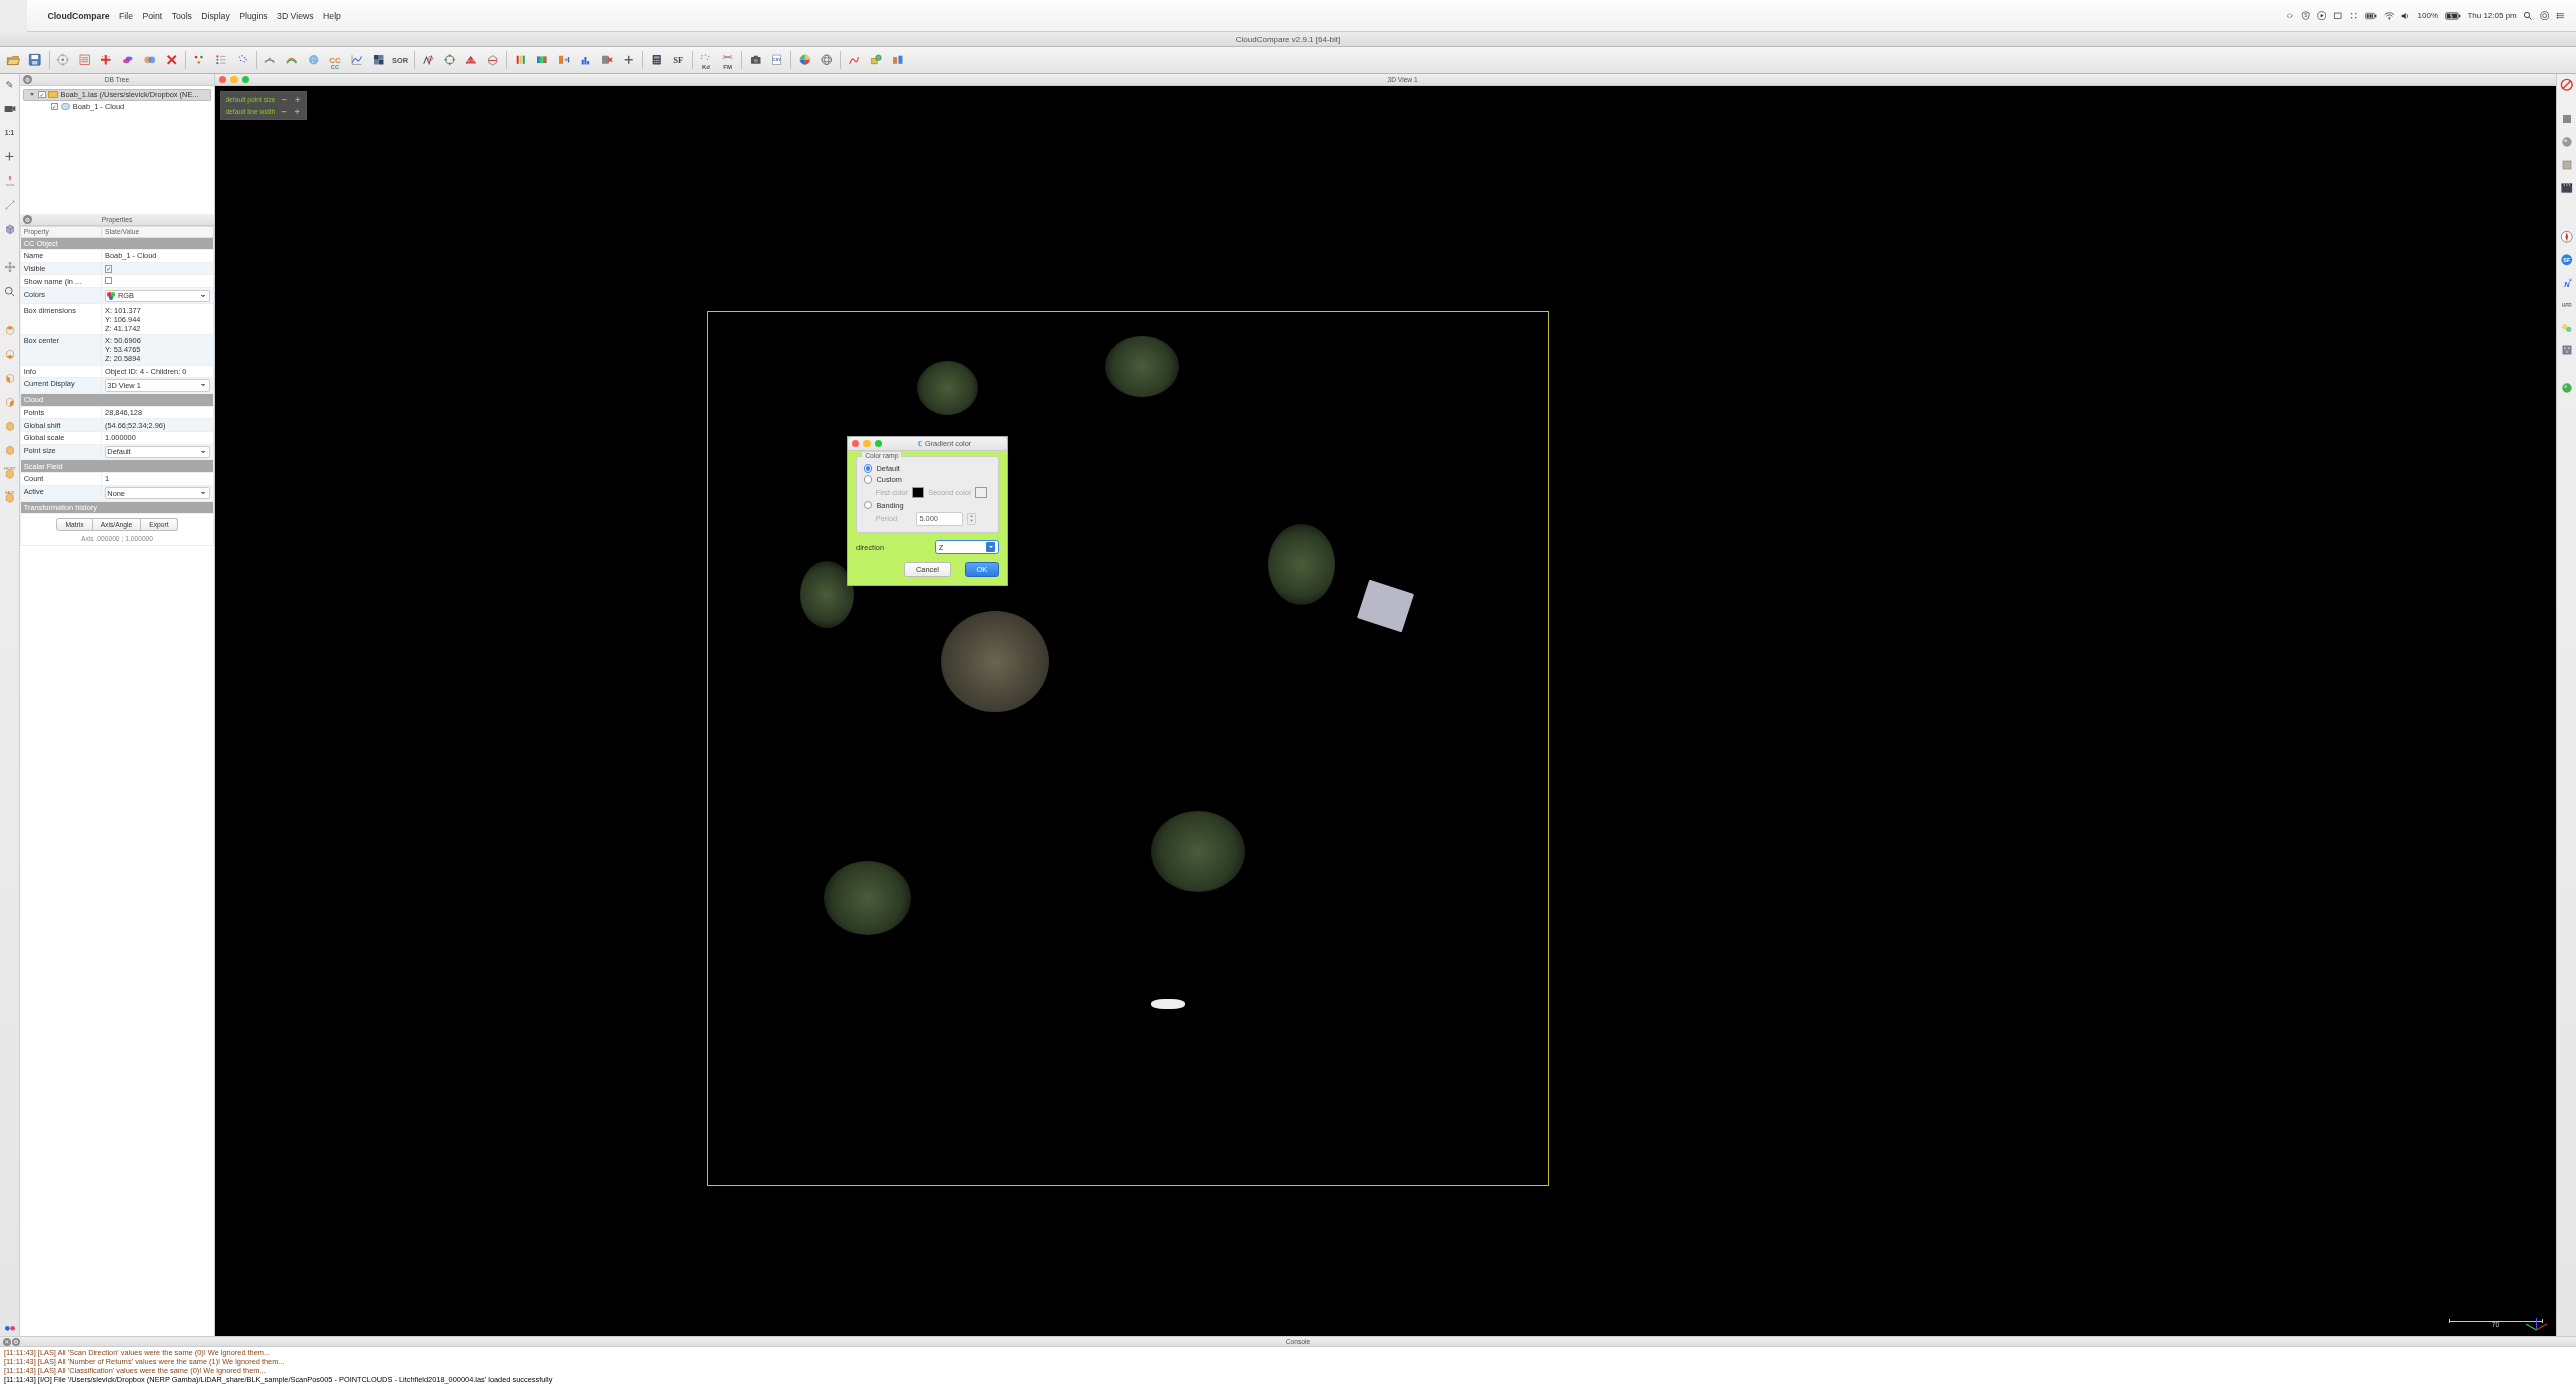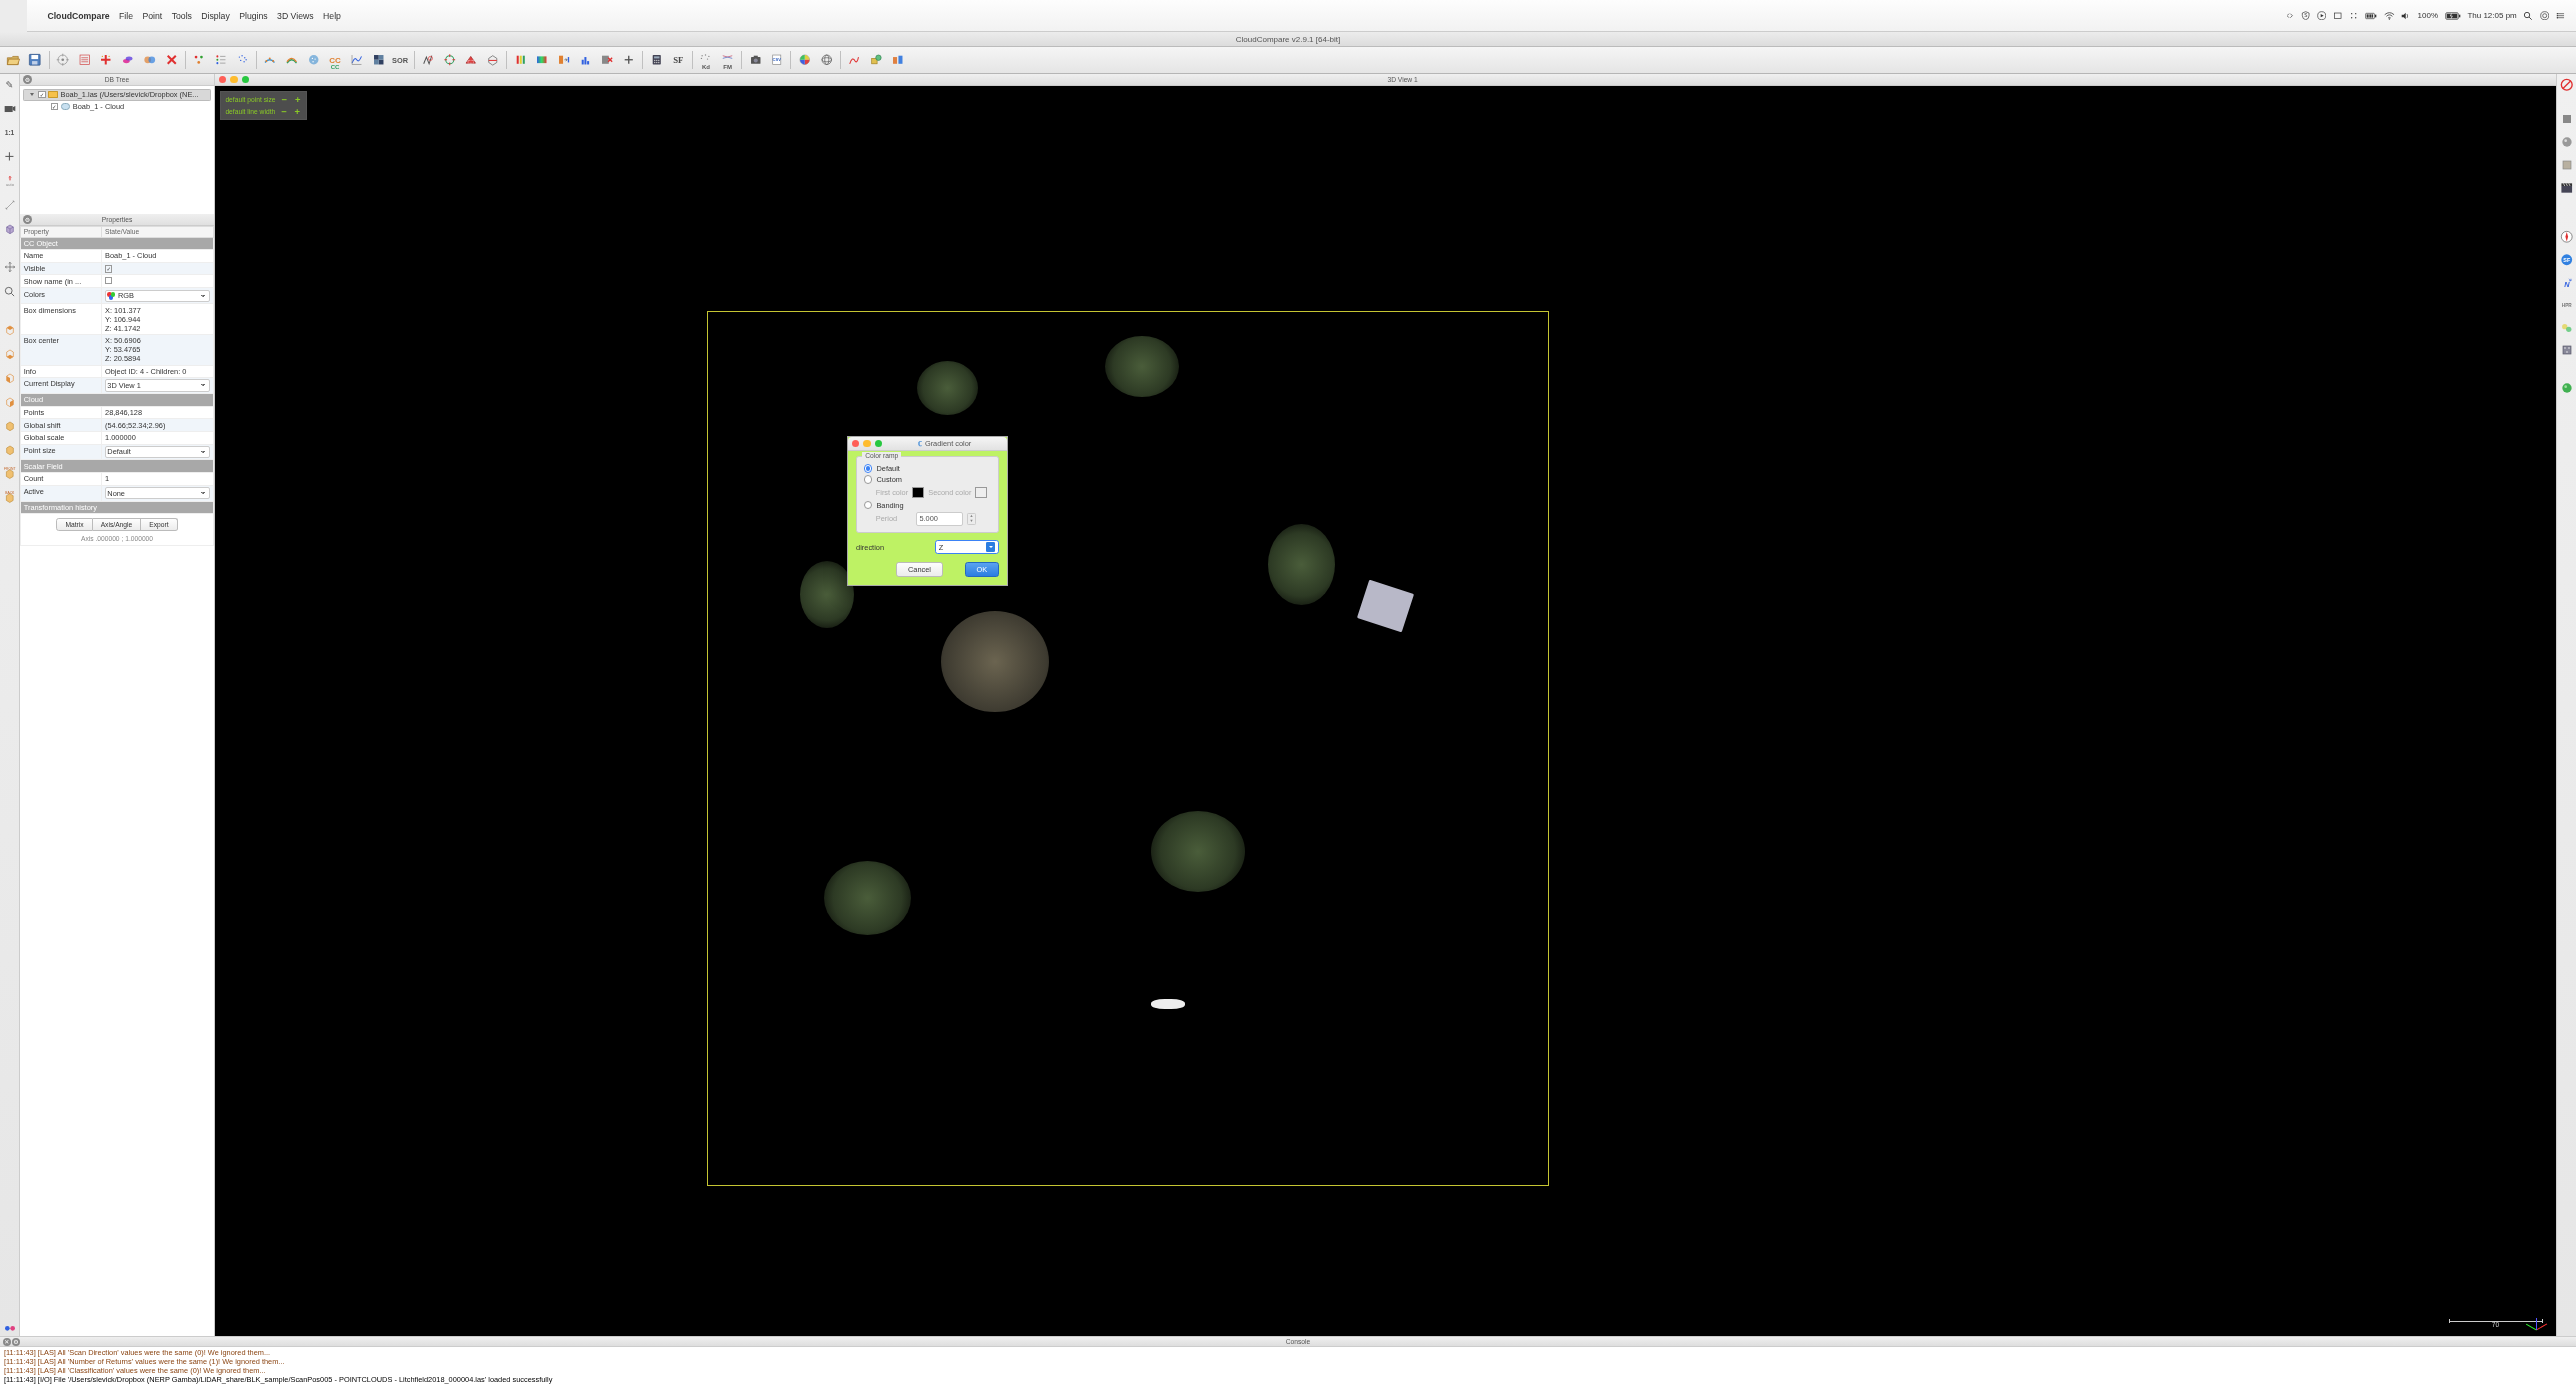--- a/index.html
+++ b/index.html
@@ -102,21 +102,21 @@
 .color-row { display:flex; align-items:center; gap:4px; margin:2.7px 0 2.7px 12px; color:#aaa;}
 .color-sw { width:12px;height:10.8px;border:0.7px solid #999;}
 .period-row { display:flex; align-items:center; gap:4px; margin:2.7px 0 0 12px; color:#aaa;}
 .period-row input { width:47px; border:0.7px solid #ccc; padding:1.3px 2.7px; background:#fff; font-size:7.4px; border-radius:2px;}
 .spin { width:9.4px; display:flex; flex-direction:column; border:0.7px solid #ccc; border-radius:1.3px;}
 .spin div{height:4.7px;font-size:4px;text-align:center;line-height:4.7px;color:#888;}
 .dir-row { display:flex; align-items:center; gap:8px; margin-bottom:8px;}
 .dir-select { flex:0 0 64px; border:0.7px solid #3b82f6; background:#fff; padding:1.3px 2.7px; border-radius:2.7px; display:flex; justify-content:space-between; align-items:center;}
 .dir-select .arrow-btn { width:9.4px; height:9.4px; background:#2b7de1; border-radius:1.3px; display:flex;align-items:center;justify-content:center;}
 .dir-select .arrow-btn::after{content:'';border-left:2px solid transparent;border-right:2px solid transparent;border-top:2.7px solid #fff;}
-.dlg-buttons { display:flex; justify-content:flex-end; gap:22px;}
+.dlg-buttons { display:flex; justify-content:flex-end; gap:14px;}
 .dlg-btn { padding:2px 10.8px; border:0.7px solid #bbb; border-radius:2.7px; background:linear-gradient(#fdfdfd,#ececec); font-size:7.4px; cursor:default;}
 .dlg-btn.primary { background:linear-gradient(#5aa3f0,#2b7de1); color:#fff; border-color:#2468c0;}
 
 
 .console-header { height:10.8px; background:linear-gradient(#efefef,#dedede); border-top:0.7px solid #ccc; border-bottom:0.7px solid #ccc; display:flex; align-items:center; font-size:6.7px; color:#555;}
 .console-header .cicons{display:flex;gap:1.3px;margin-left:2.7px;}
 .console-header .cico{width:8px;height:8px;border-radius:50%;display:flex;align-items:center;justify-content:center;font-size:6px;color:#fff;}
 .console-header .clabel { flex:1; text-align:center;}
 .console { height:54px; background:#fff; overflow:auto; padding:1.3px 4px; font-size:7.4px; font-family: "Helvetica Neue", Arial, sans-serif;}
 .console .warn { color:#8b4513;}

